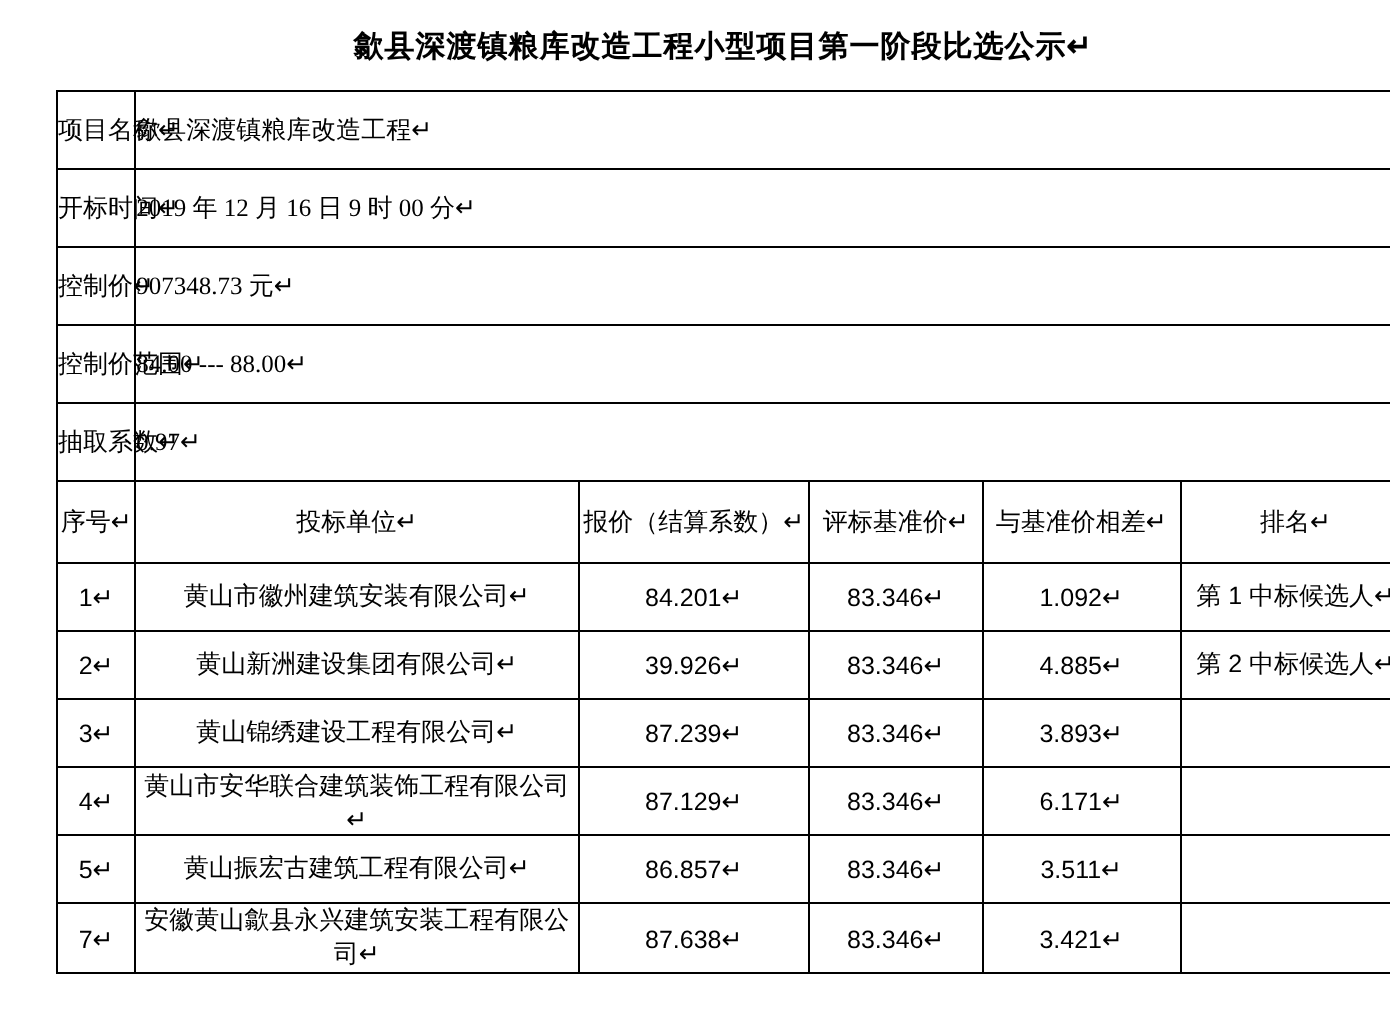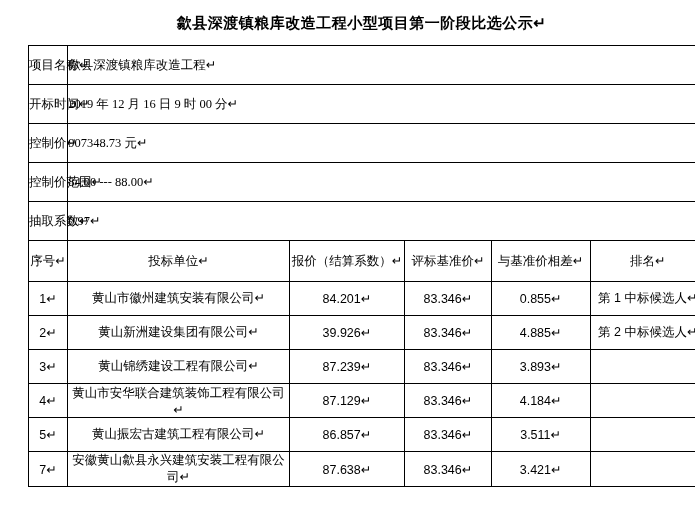--- a/index.html
+++ b/index.html
@@ -126,21 +126,21 @@
         <td>评标基准价↵</td>
         <td>与基准价相差↵</td>
         <td>排名↵</td>
       </tr>
 
       <tr class="data-row">
         <td>1↵</td>
         <td>黄山市徽州建筑安装有限公司↵</td>
         <td class="num-right">84.201↵</td>
         <td class="num-right">83.346↵</td>
-        <td class="num-right">0.855↵</td>
+        <td class="num-right">1.092↵</td>
         <td>第 1 中标候选人↵</td>
       </tr>
       <tr class="data-row">
         <td>2↵</td>
         <td>黄山新洲建设集团有限公司↵</td>
         <td class="num-right">39.926↵</td>
         <td class="num-right">83.346↵</td>
         <td class="num-right">4.885↵</td>
         <td>第 2 中标候选人↵</td>
       </tr>
@@ -150,21 +150,21 @@
         <td class="num-right">87.239↵</td>
         <td class="num-right">83.346↵</td>
         <td class="num-right">3.893↵</td>
         <td></td>
       </tr>
       <tr class="data-row">
         <td>4↵</td>
         <td>黄山市安华联合建筑装饰工程有限公司↵</td>
         <td class="num-right">87.129↵</td>
         <td class="num-right">83.346↵</td>
-        <td class="num-right">4.184↵</td>
+        <td class="num-right">6.171↵</td>
         <td></td>
       </tr>
       <tr class="data-row">
         <td>5↵</td>
         <td>黄山振宏古建筑工程有限公司↵</td>
         <td class="num-right">86.857↵</td>
         <td class="num-right">83.346↵</td>
         <td class="num-right">3.511↵</td>
         <td></td>
       </tr>

